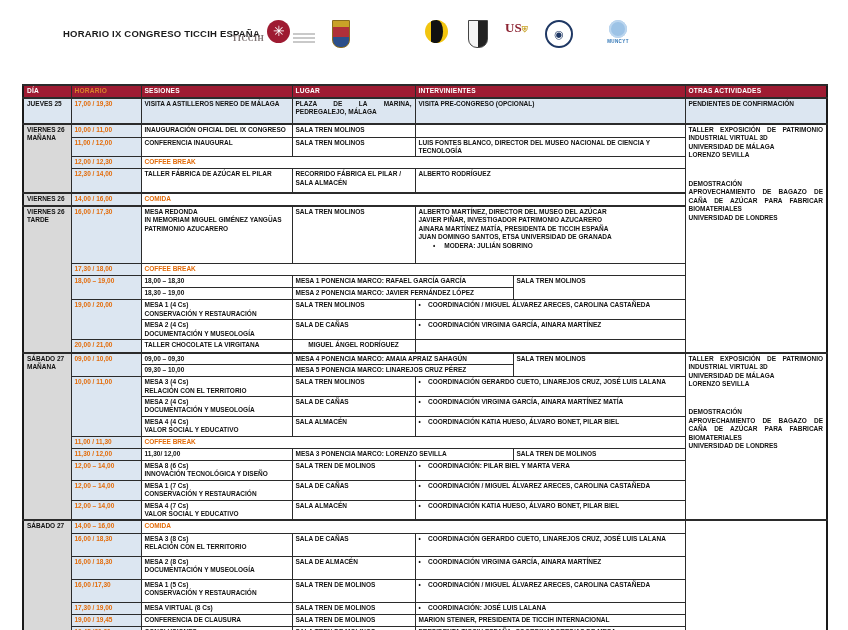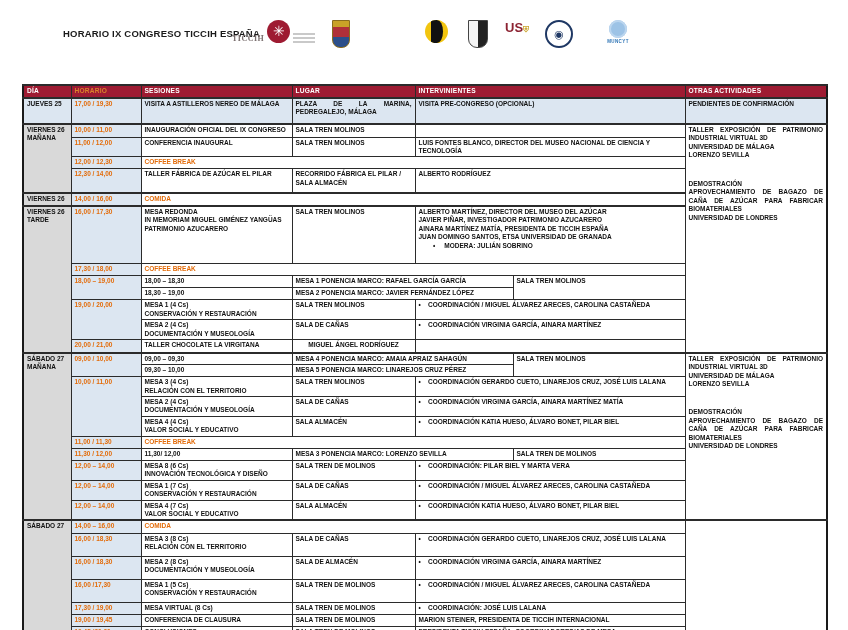--- a/index.html
+++ b/index.html
@@ -16,21 +16,21 @@
   .logo{position:absolute;top:20px;}
   .ticcih{left:232px;display:flex;align-items:flex-end;gap:3px;}
   .ticcih .word{font-family:"Liberation Serif",serif;font-size:8px;color:#7a6f6f;font-weight:bold;letter-spacing:.5px;}
   .ticcih .disc{width:23px;height:23px;border-radius:50%;background:var(--maroon);color:#fff;font-size:14px;line-height:23px;text-align:center;}
   .ticcih .small-lines{display:flex;flex-direction:column;gap:2px;}
   .ticcih .small-lines i{display:block;width:22px;height:2px;background:#c9c9c9;}
   .crest{left:332px;width:16px;height:26px;background:linear-gradient(180deg,#c9a227 0 22%,#b03038 22% 60%,#2c4f8a 60% 100%);border:1px solid #8a6d1f;border-radius:0 0 8px 8px;}
   .yellow-circ{left:425px;width:23px;height:23px;border-radius:50%;background:#f2c50f;overflow:hidden;}
   .yellow-circ i{display:block;width:12px;height:23px;margin-left:6px;background:#111;border-radius:0 50% 50% 0;}
   .eagle-crest{left:468px;width:18px;height:26px;background:linear-gradient(90deg,#f4f4f4 0 50%,#222 50% 100%);border:1px solid #444;border-radius:0 0 9px 9px;}
-  .us-logo{left:505px;font-family:Liberation Sans, sans-serif;font-size:13px;font-weight:bold;color:#8c2332;}
+  .us-logo{left:505px;font-family:Liberation Serif, serif;font-size:13px;font-weight:bold;color:#8c2332;}
   .us-logo b{font-size:8px;color:#c9a227;}
   .seal{left:545px;width:24px;height:24px;border-radius:50%;border:2px solid #1f3864;background:#fff;color:#1f3864;font-size:11px;line-height:24px;text-align:center;}
   .muncyt{left:598px;width:40px;text-align:center;}
   .muncyt .dot{width:18px;height:18px;margin:0 auto;border-radius:50%;background:#9dc3e6;box-shadow:inset 0 0 0 2px #bcd6ef;}
   .muncyt .lbl{font-size:4.5px;font-weight:bold;color:#2e74b5;letter-spacing:.4px;margin-top:1px;}
 
   
   .tablewrap{position:absolute;left:22px;top:84px;}
   table.schedule{
     border-collapse:collapse;table-layout:fixed;width:804px;

